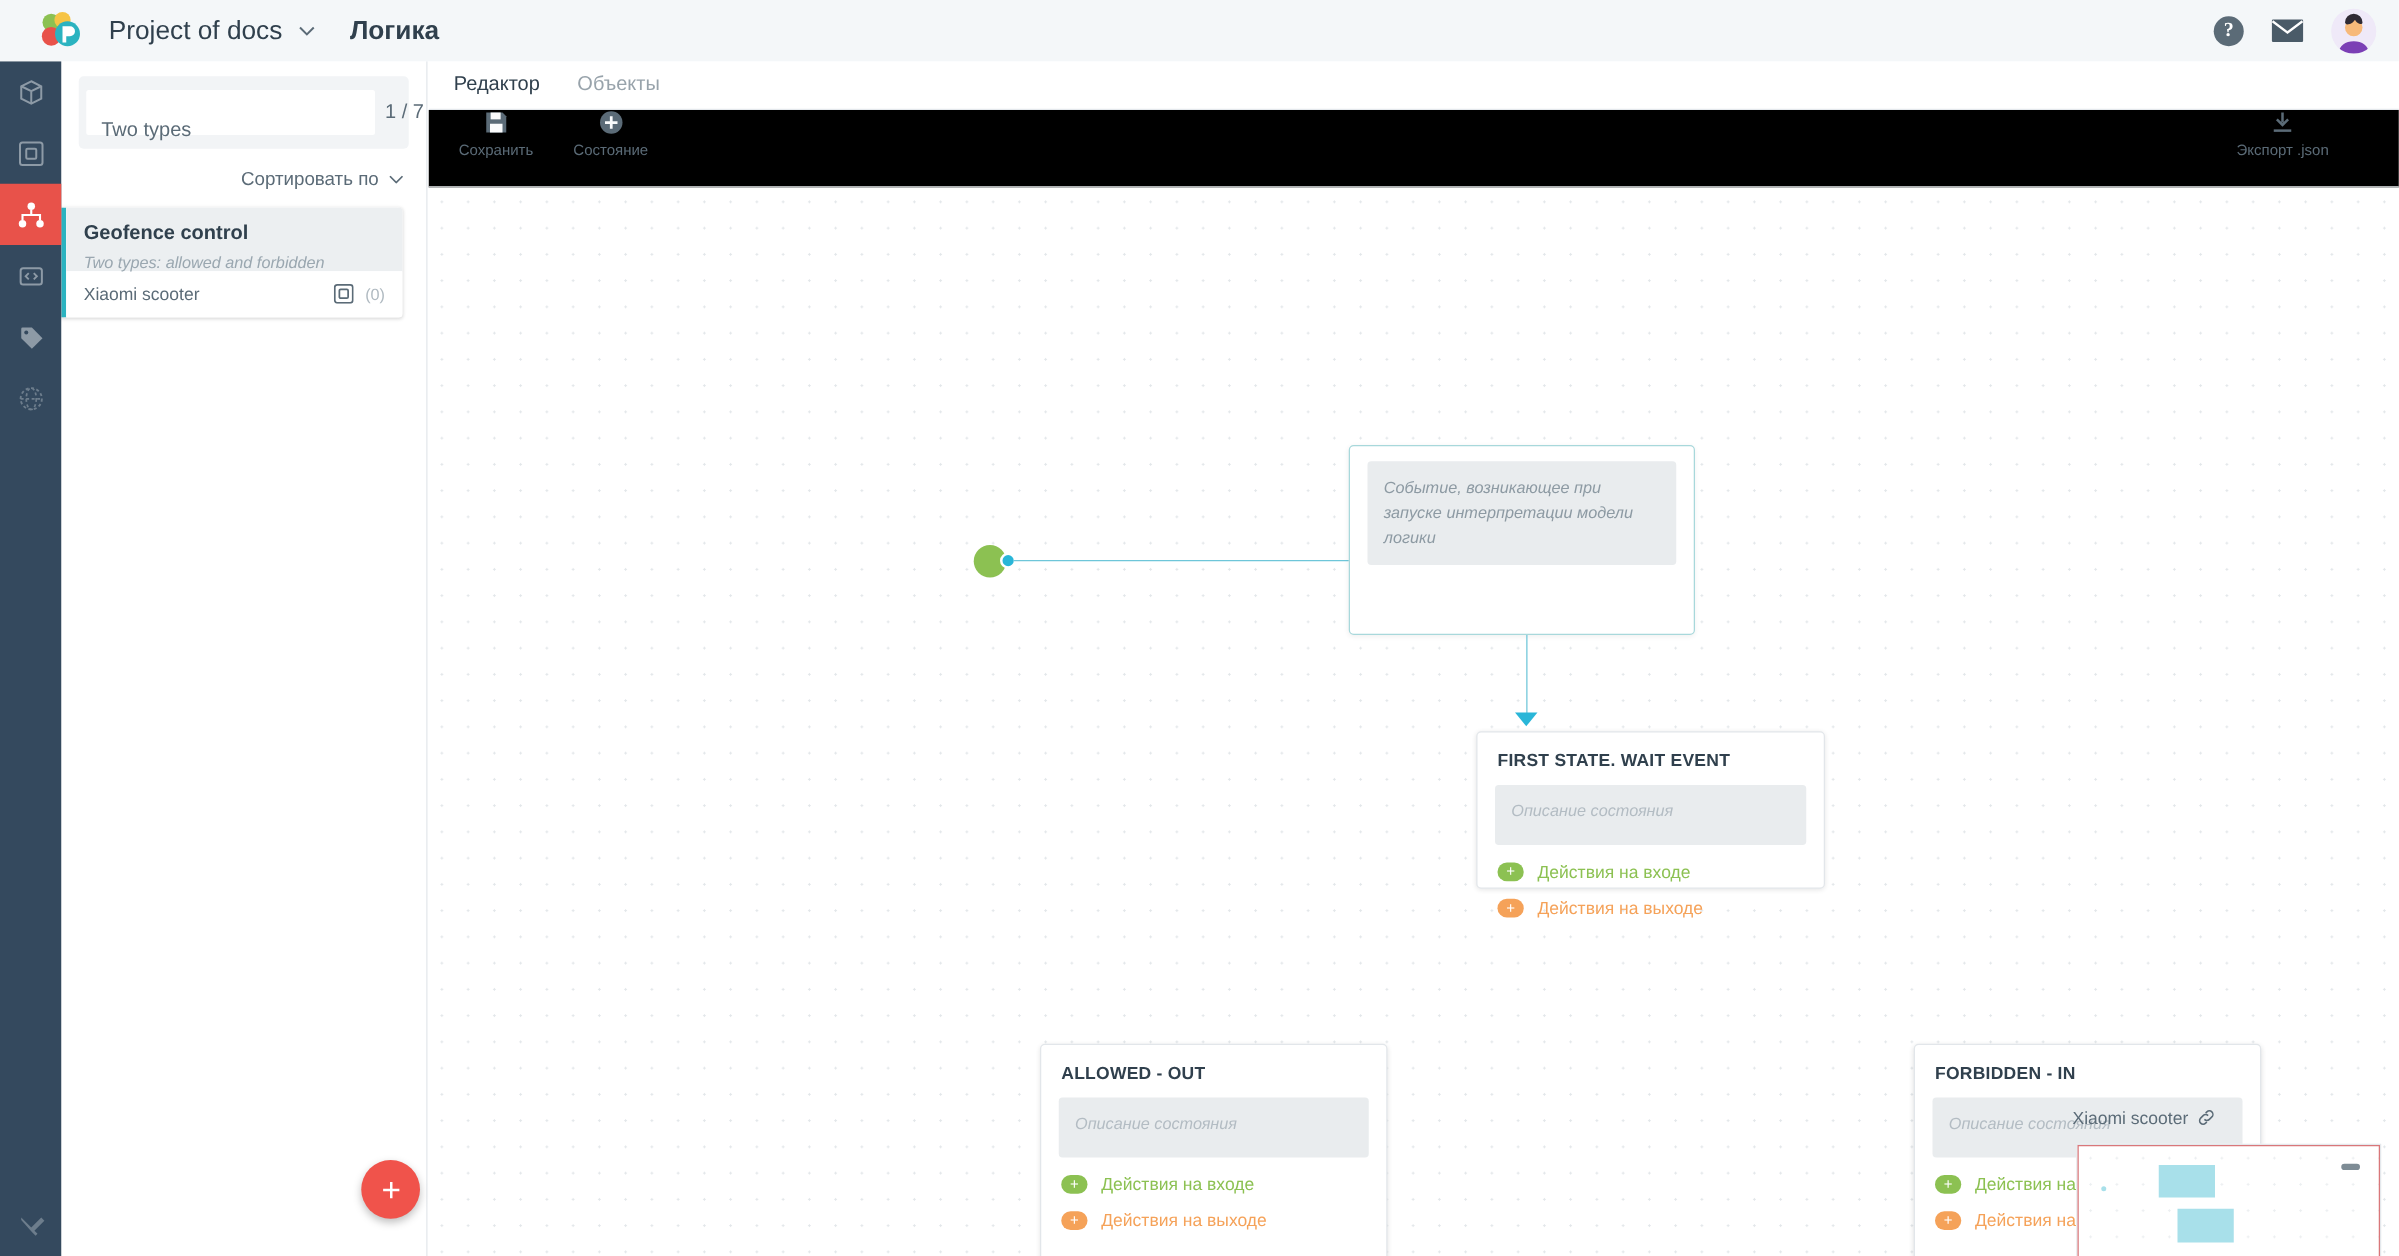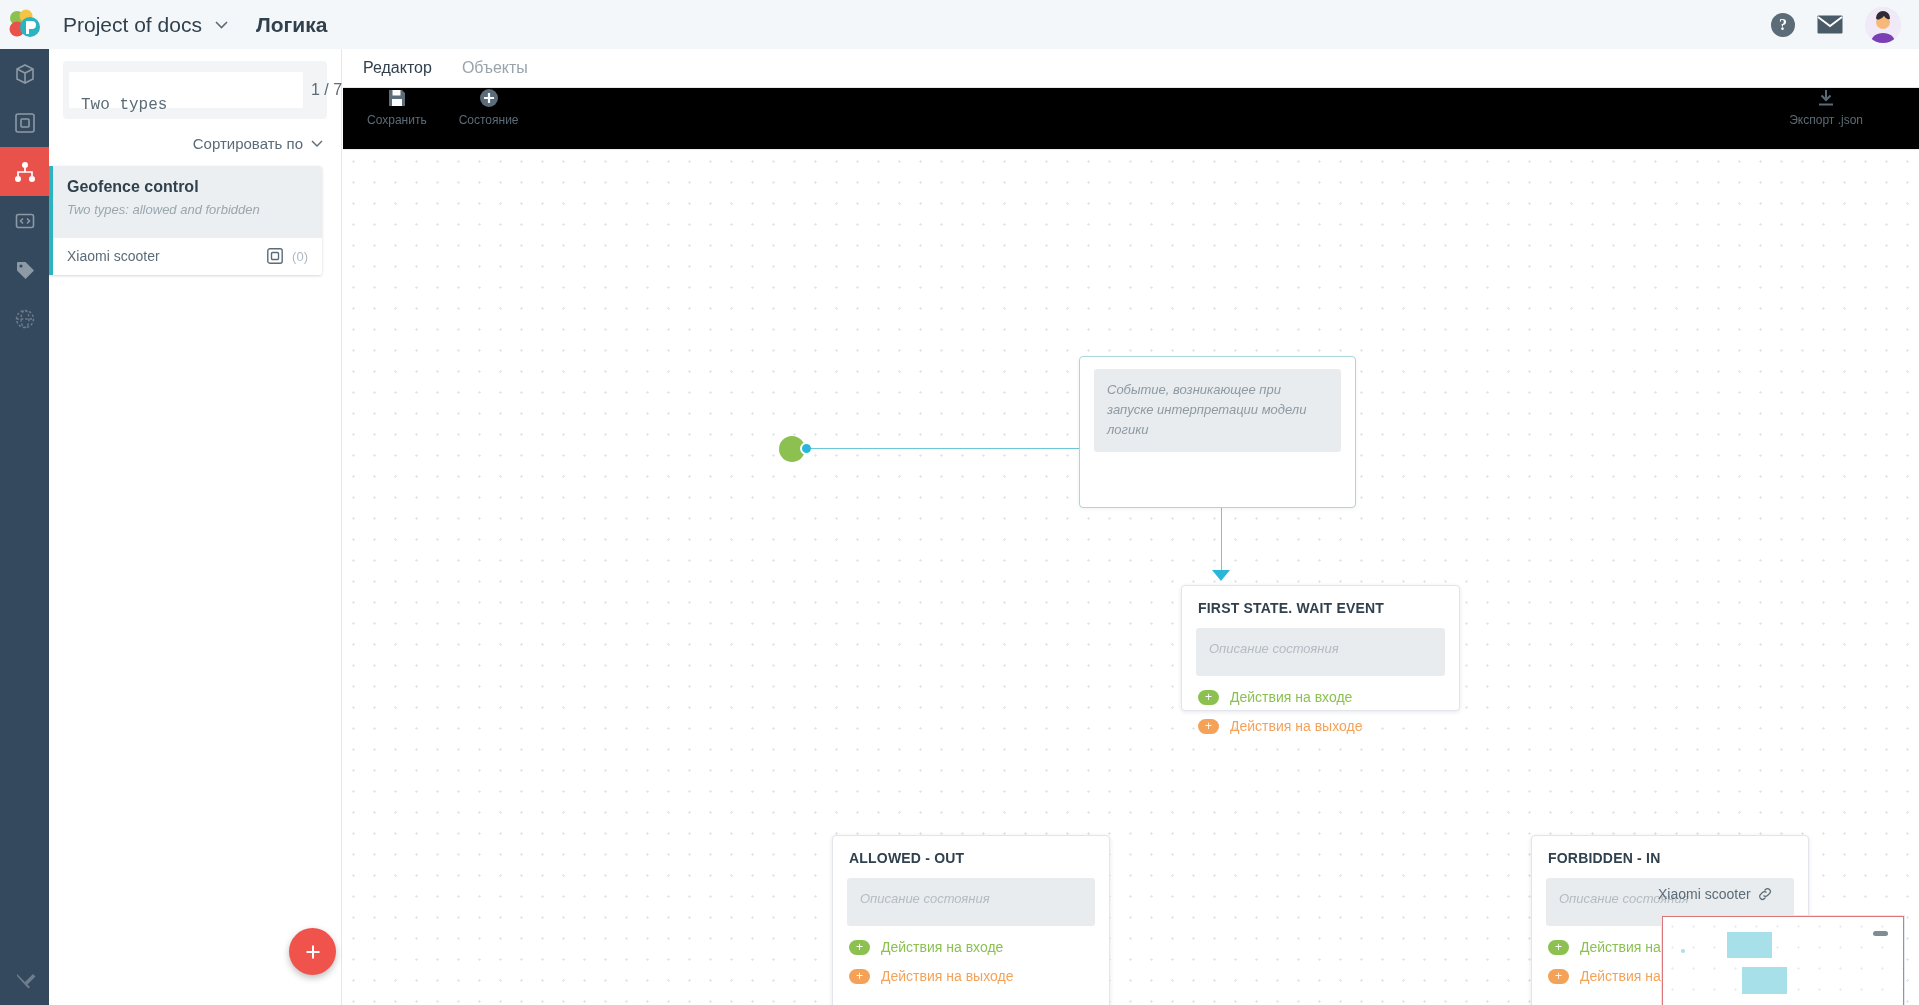--- a/index.html
+++ b/index.html
@@ -9,20 +9,21 @@
     background: #ffffff;
     overflow: hidden;
   }
 
   
   .topbar {
     position: absolute; left: 0; top: 0; width: 1919px; height: 49px;
     background: #f4f7f9;
     display: flex; align-items: center;
     z-index: 40;
+    padding-left: 24px;
   }
   .logo-box {
     width: 49px; height: 49px;
     display: flex; align-items: center; justify-content: center;
     flex: 0 0 49px;
   }
   .logo-svg { display:block; }
   .project-name {
     font-size: 21px; color: #30404d; font-weight: 400;
     margin-left: 14px; white-space: nowrap;
@@ -75,37 +76,37 @@
     margin: 12px 14px 0 14px; height: 58px; background: #f2f4f6;
     border-radius: 4px; display: flex; align-items: center; padding: 0 6px;
   }
   .search-field {
     flex: 1; height: 36px; background: #fff; border: none;
     display: flex; align-items: center; padding: 0 12px;
     border-radius: 2px;
   }
   .search-field input {
     border: none; outline: none; flex: 1; font-size: 16px; color: #5b6b77;
-    font-family: Liberation Mono, monospace; background: transparent; margin-top: 29px;
+    font-family: Liberation Sans, sans-serif; background: transparent; margin-top: 29px;
   }
   .search-count { font-size: 16px; color: #5b6b77; white-space: nowrap; }
   .sort-row {
     display: flex; align-items: center; justify-content: flex-end;
     padding: 16px 18px 0 0; gap: 8px;
   }
   .sort-label { font-size: 15px; color: #5b6b77; }
   .list-card {
     margin-top: 14px; margin-left: 0; width: 273px;
     border-left: 4px solid #2bb3c0;
     background: #fff;
     box-shadow: 0 1px 3px rgba(0,0,0,0.16);
     border-radius: 0 3px 3px 0;
     overflow: hidden;
   }
-  .card-body { background: #eceff1; padding: 12px 16px 21px 14px; }
+  .card-body { background: #eceff1; padding: 12px 16px 0 14px; }
   .card-title { font-size: 16px; font-weight: 700; color: #30404d; }
   .card-sub {
     font-size: 13px; color: #9aa7b0; font-style: italic; margin-top: 6px;
   }
   .card-foot {
     background: #ffffff; padding: 10px 14px 11px 14px;
     display: flex; align-items: center;
   }
   .card-foot-name { font-size: 14px; color: #5b6b77; flex: 1; }
   .foot-count { font-size: 13px; color: #b0bac1; margin-left: 9px; }

